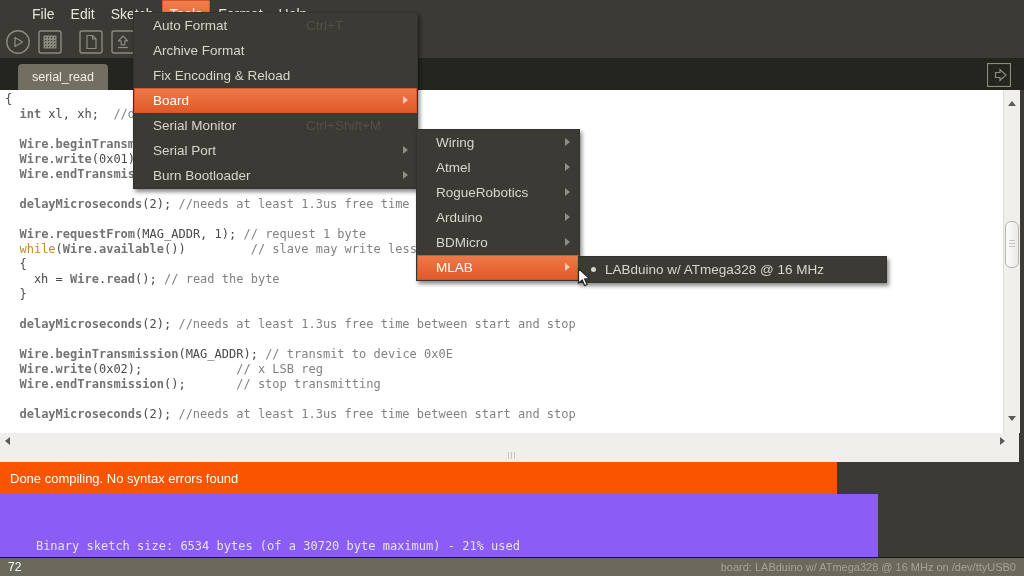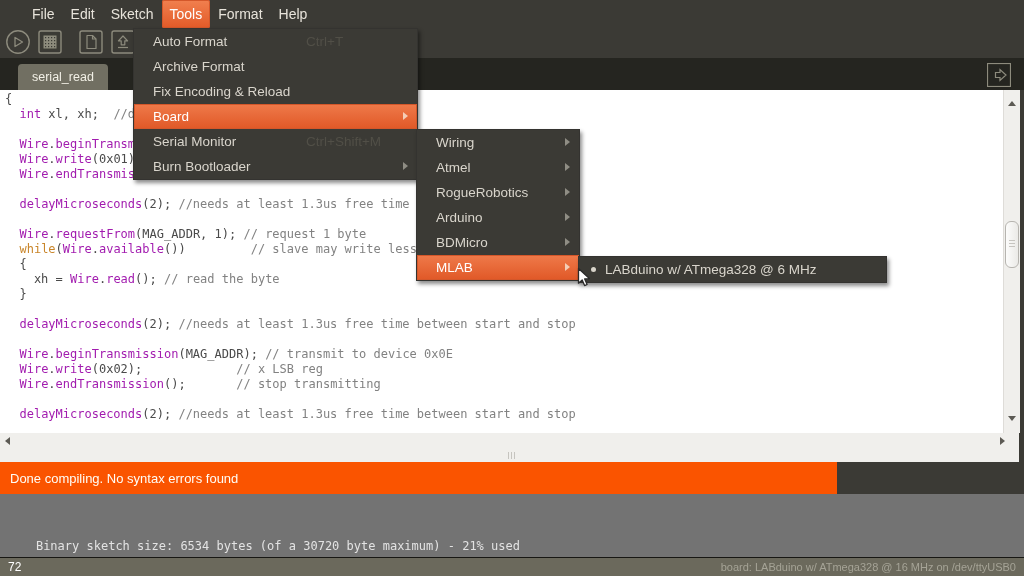--- a/index.html
+++ b/index.html
@@ -21,51 +21,51 @@
   .tabbar{position:absolute;left:0;top:58px;width:100%;height:32px;background:#252520;}
   .tab{position:absolute;left:18px;top:6px;height:26px;line-height:26px;padding:0 14px;background:#716f62;
        color:#f2f0e6;font-size:12.5px;border-radius:4px 4px 0 0;}
   .tabmenu-btn{position:absolute;left:987px;top:5px;width:24px;height:24px;}
 
   
   .editor{position:absolute;left:0;top:90px;width:1003px;height:343px;background:#fff;overflow:hidden;cursor:text;}
   .code{margin:0;padding:2px 0 0 5px;font-family:"DejaVu Sans Mono",monospace;font-size:12px;line-height:15px;}
   .code-line{height:15px;white-space:pre;}
   .pl{color:#4a4a4a;}
-  .k2{color:#a21caf;font-weight:normal;}
+  .k2{color:#737373;font-weight:bold;}
   .k1{color:#c9862b;}
   .cm{color:#828282;}
 
   
   .vscroll{position:absolute;left:1003px;top:90px;width:16px;height:343px;background:#f0efec;border-left:1px solid #dedcd8;}
   .tri{position:absolute;width:0;height:0;}
   .tri.up{left:4px;top:11px;border-left:4px solid transparent;border-right:4px solid transparent;border-bottom:5px solid #5c5a54;}
   .tri.down{left:4px;top:326px;border-left:4px solid transparent;border-right:4px solid transparent;border-top:5px solid #5c5a54;}
   .vthumb{position:absolute;left:1px;top:131px;width:12px;height:45px;background:linear-gradient(90deg,#fcfcfb,#ebeae7);
           border:1px solid #b6b4af;border-radius:6px;}
   .vthumb-grip{position:absolute;left:3px;right:3px;top:21px;height:1px;background:#c6c4bf;box-shadow:0 -3px #c6c4bf,0 3px #c6c4bf;}
   .hscroll{position:absolute;left:0;top:433px;width:1019px;height:16px;background:#f0efec;}
   .tri.left{left:5px;top:4px;border-top:4px solid transparent;border-bottom:4px solid transparent;border-right:5px solid #5c5a54;}
   .tri.right{left:1000px;top:4px;border-top:4px solid transparent;border-bottom:4px solid transparent;border-left:5px solid #5c5a54;}
   .gripstrip{position:absolute;left:0;top:449px;width:1019px;height:13px;background:#f0efec;}
   .hgrip{position:absolute;left:508px;top:3px;width:1px;height:7px;background:#c6c4bf;box-shadow:3px 0 #c6c4bf,6px 0 #c6c4bf;}
 
   
   .statusbar{position:absolute;left:0;top:462px;width:837px;height:32px;background:#fa5400;color:#fffdf6;
              font-size:13px;display:flex;align-items:center;padding-left:10px;box-sizing:border-box;}
-  .console{position:absolute;left:0;top:494px;width:1024px;height:63px;background:#737373;color:#e3e3e3;
+  .console{position:absolute;left:0;top:494px;width:878px;height:63px;background:#8b5cf6;color:#e3e3e3;
            font-family:"DejaVu Sans Mono",monospace;font-size:12px;padding:31px 0 0 7px;box-sizing:border-box;white-space:pre;}
   .footer{position:absolute;left:0;top:557px;width:1024px;height:19px;background:#6b695c;border-top:1px solid #171713;
           display:flex;justify-content:space-between;align-items:center;padding:0 8px;box-sizing:border-box;gap:28px;}
   .footer-line{color:#ffffff;font-size:12px;}
   .footer-board{color:#a5a396;font-size:11px;margin-left:22px;}
 
   
   .dropdown{position:absolute;background:#3b3a35;border:1px solid #343330;box-shadow:2px 3px 4px rgba(0,0,0,.45);z-index:10;}
-  #menu-tools{left:133px;top:28px;width:283px;}
+  #menu-tools{left:133px;top:12px;width:283px;}
   #menu-board{left:416px;top:129px;width:162px;}
   #menu-mlab{left:578px;top:256px;width:307px;}
   .menu-row{position:relative;height:25px;line-height:25px;padding-left:19px;font-size:13.5px;color:#d9d5cc;white-space:nowrap;cursor:default;}
   .menu-row.hl{background:linear-gradient(180deg,#ef7a4a,#e05827);color:#fff;box-shadow:inset 0 0 0 1px #d4572a;}
   .shortcut{position:absolute;left:172px;top:0;color:#514f47;}
   .subarrow{position:absolute;right:9px;top:8px;width:0;height:0;border-left:5px solid #8f8d84;
             border-top:4.5px solid transparent;border-bottom:4.5px solid transparent;}
   .hl .subarrow{border-left-color:#f4cdb6;}
   #menu-mlab .menu-row{padding-left:26px;}
   .bullet{position:absolute;left:12px;top:10px;width:5px;height:5px;border-radius:50%;background:#d8d4ca;}
@@ -175,32 +175,33 @@
     <span class="footer-line">72</span>
     <span class="footer-board">board: LABduino w/ ATmega328 @ 16 MHz on /dev/ttyUSB0</span>
   </div>
 
   <div class="dropdown" id="menu-tools">
       <div class="menu-row"><span>Auto Format</span><span class="shortcut">Ctrl+T</span></div>
       <div class="menu-row"><span>Archive Format</span></div>
       <div class="menu-row"><span>Fix Encoding &amp; Reload</span></div>
       <div class="menu-row hl"><span>Board</span><span class="subarrow"></span></div>
       <div class="menu-row"><span>Serial Monitor</span><span class="shortcut">Ctrl+Shift+M</span></div>
+      <div class="menu-row"><span>Serial Port</span><span class="subarrow"></span></div>
       <div class="menu-row"><span>Burn Bootloader</span><span class="subarrow"></span></div>
     </div>
   <div class="dropdown" id="menu-board">
       <div class="menu-row"><span>Wiring</span><span class="subarrow"></span></div>
       <div class="menu-row"><span>Atmel</span><span class="subarrow"></span></div>
       <div class="menu-row"><span>RogueRobotics</span><span class="subarrow"></span></div>
       <div class="menu-row"><span>Arduino</span><span class="subarrow"></span></div>
       <div class="menu-row"><span>BDMicro</span><span class="subarrow"></span></div>
       <div class="menu-row hl"><span>MLAB</span><span class="subarrow"></span></div>
     </div>
   <div class="dropdown" id="menu-mlab">
-      <div class="menu-row"><span class="bullet"></span><span>LABduino w/ ATmega328 @ 6 MHz</span></div>
+      <div class="menu-row"><span class="bullet"></span><span>LABduino w/ ATmega328 @ 16 MHz</span></div>
     </div>
 
   <div class="cursor">
     <svg width="15" height="21" viewBox="0 0 15 21">
       <path d="M1.5 1.5 L1.5 16.2 L5.2 12.9 L7.6 18.6 L10.1 17.5 L7.7 11.9 L12.4 11.6 Z" fill="#ffffff" stroke="#2a2a2a" stroke-width="1.3" stroke-linejoin="round"></path>
     </svg>
   </div>
 
 </div>
 

